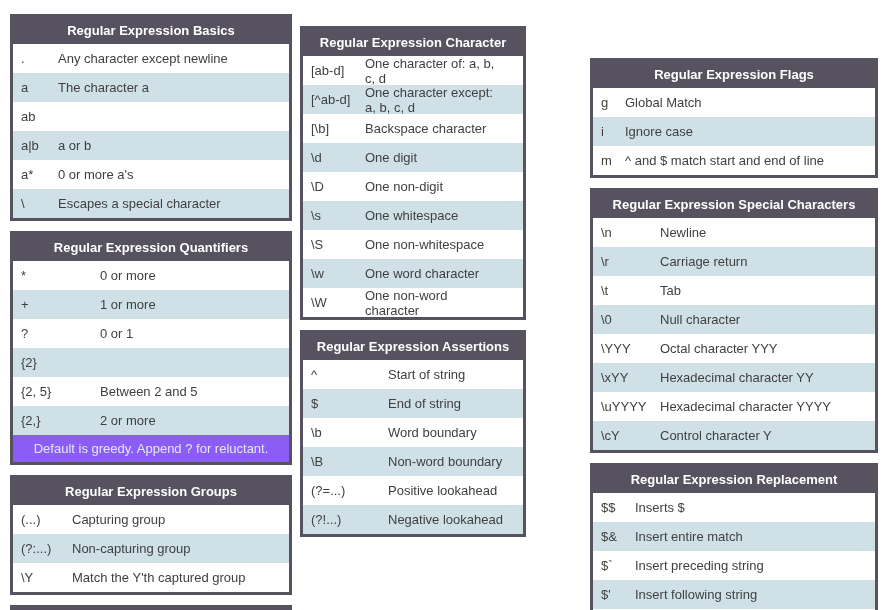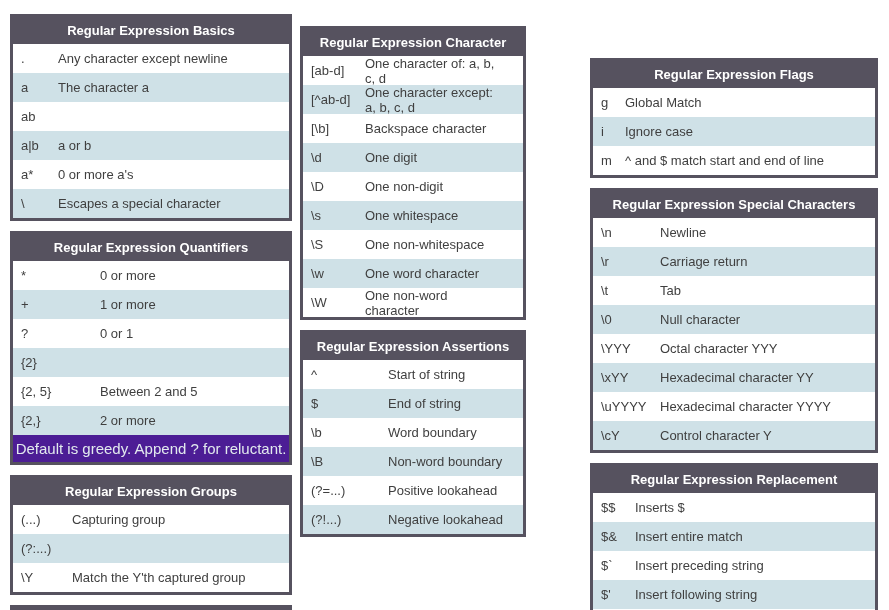--- a/index.html
+++ b/index.html
@@ -45,23 +45,23 @@
   .t-basics  .key { width: 37px; }
   .t-quant   .key { width: 79px; }
   .t-groups  .key { width: 51px; }
   .t-classes .key { width: 54px; }
   .t-assert  .key { width: 77px; }
   .t-flags   .key { width: 24px; }
   .t-special .key { width: 59px; }
   .t-repl    .key { width: 34px; }
 
   .card-footer {
-    background: #4c1d95;
+    background: #8b5cf6;
     color: #e2eaee;
-    font-size: 15px;
+    font-size: 13px;
     height: 27px;
     line-height: 27px;
     text-align: center;
   }
   .partial-header {
     height: 16px;
     background: #56525f;
   }
 </style>
 </head>
@@ -125,20 +125,21 @@
   </section>
 
   <section class="card t-groups">
     <header class="card-header"><span>Regular Expression Groups</span></header>
     <div class="row">
       <span class="key">(...)</span>
       <span class="desc">Capturing group</span>
     </div>
     <div class="row alt">
       <span class="key">(?:...)</span>
+      <span class="desc">Non-capturing group</span>
     </div>
     <div class="row">
       <span class="key">\Y</span>
       <span class="desc">Match the Y'th captured group</span>
     </div>
   </section>
 
   <div class="partial-header"></div>
 </div>
 

